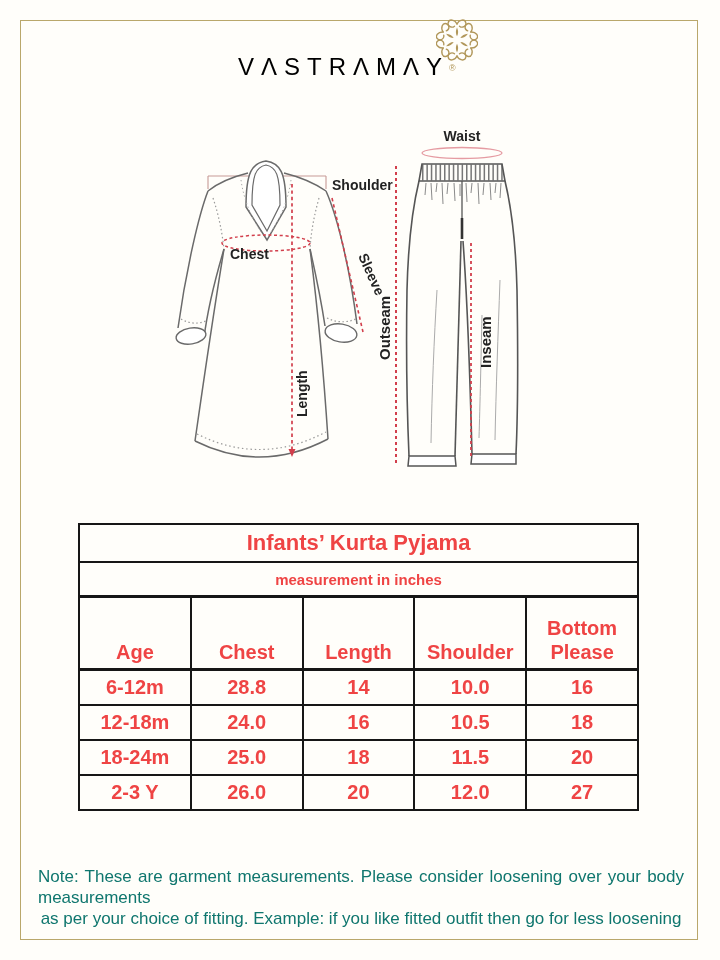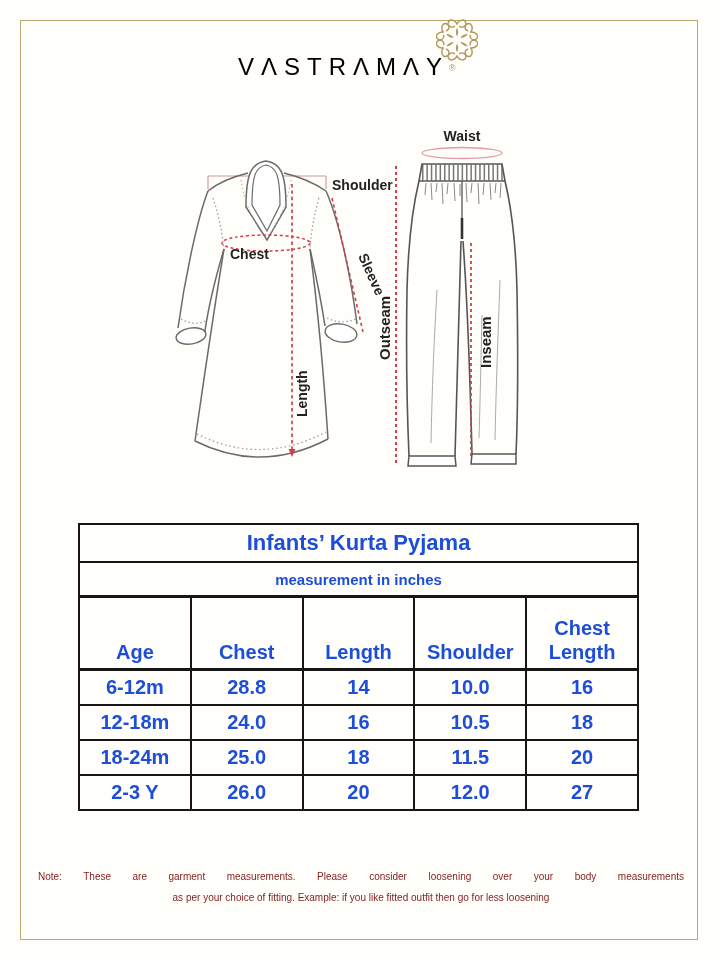--- a/index.html
+++ b/index.html
@@ -20,34 +20,34 @@
   }
   .ornament{position:absolute;left:436px;top:19px;width:42px;height:42px;}
   .regmark{position:absolute;left:449px;top:63px;font-size:9px;color:#b1975a;}
   
   .diagram{position:absolute;left:160px;top:110px;width:440px;height:400px;}
   svg text{font-family:"Liberation Sans",sans-serif;fill:#222;}
   
   table.size-table{
     position:absolute;left:78px;top:523px;width:561px;
     border-collapse:collapse;table-layout:fixed;
-    border:2.5px solid #161616;color:#1d4ed8;
+    border:2.5px solid #161616;color:#ef4444;
   }
   table.size-table td{border:2px solid #161616;text-align:center;padding:0;}
   tr.t-title td{height:36px;font-size:22px;font-weight:700;border-bottom-width:2.5px;}
   tr.t-sub td{height:32px;font-size:15px;font-weight:700;border-bottom-width:3px;margin-top:47px;}
   tr.t-head td{
     height:66px;font-size:20px;font-weight:700;vertical-align:bottom;
     padding-bottom:4px;line-height:1.2;border-bottom-width:3px;
   }
   tr.t-row td{height:33px;font-size:20px;font-weight:700;}
   
   .note{
     position:absolute;left:38px;top:866px;width:646px;
-    font-size:10px;line-height:21px;color:#7f1d1d;
+    font-size:17px;line-height:21px;color:#0f766e;
   }
   .note-line1{text-align:justify;text-align-last:justify;}
   .note-line2{text-align:center;}
 </style>
 </head>
 <body>
 
 <div class="frame"></div>
 
 <div class="wordmark">VΛSTRΛMΛY</div>
@@ -172,21 +172,21 @@
     <td colspan="5">Infants’ Kurta Pyjama</td>
   </tr>
   <tr class="t-sub">
     <td colspan="5">measurement in inches</td>
   </tr>
   <tr class="t-head">
     <td>Age</td>
     <td>Chest</td>
     <td>Length</td>
     <td>Shoulder</td>
-    <td>Chest Length</td>
+    <td>Bottom Please</td>
   </tr>
   <tr class="t-row">
     <td>6-12m</td>
     <td>28.8</td>
     <td>14</td>
     <td>10.0</td>
     <td>16</td>
   </tr>
   <tr class="t-row">
     <td>12-18m</td>

